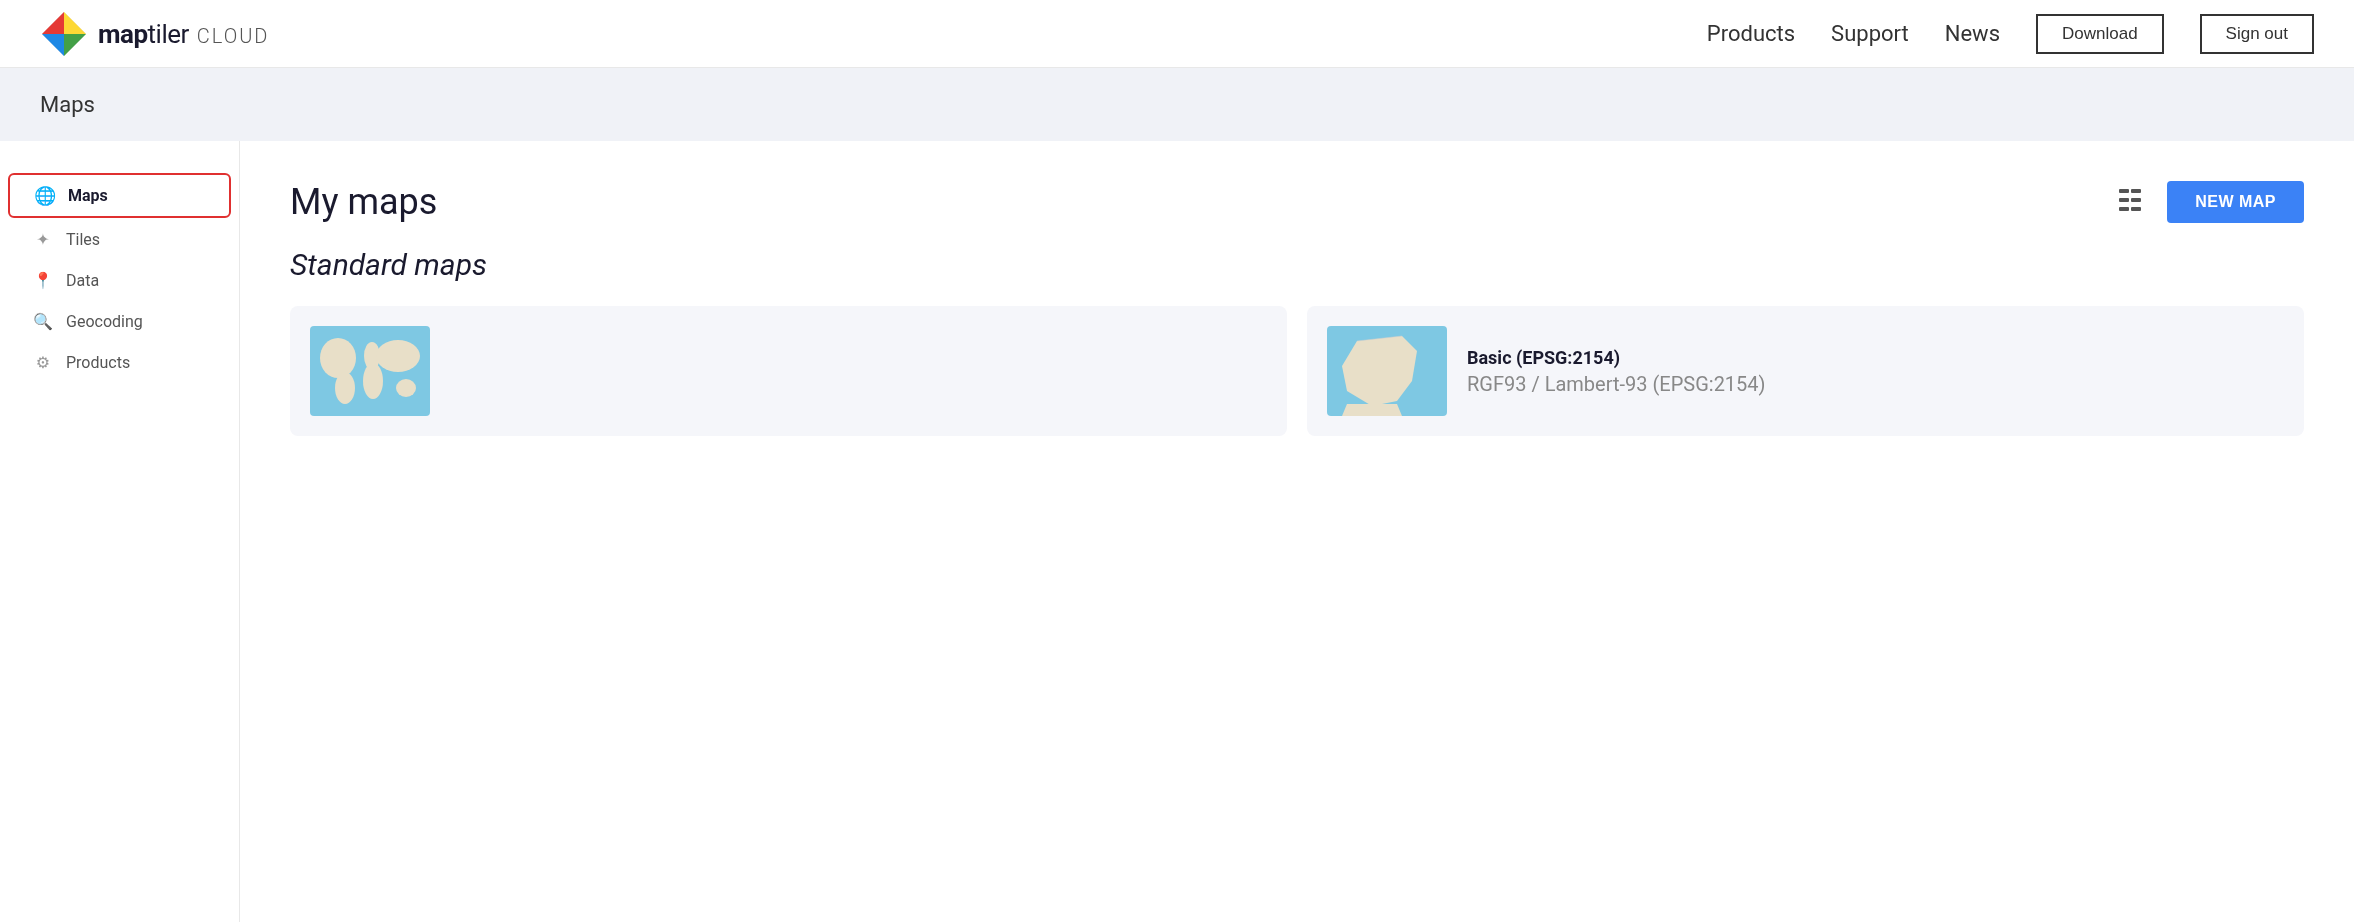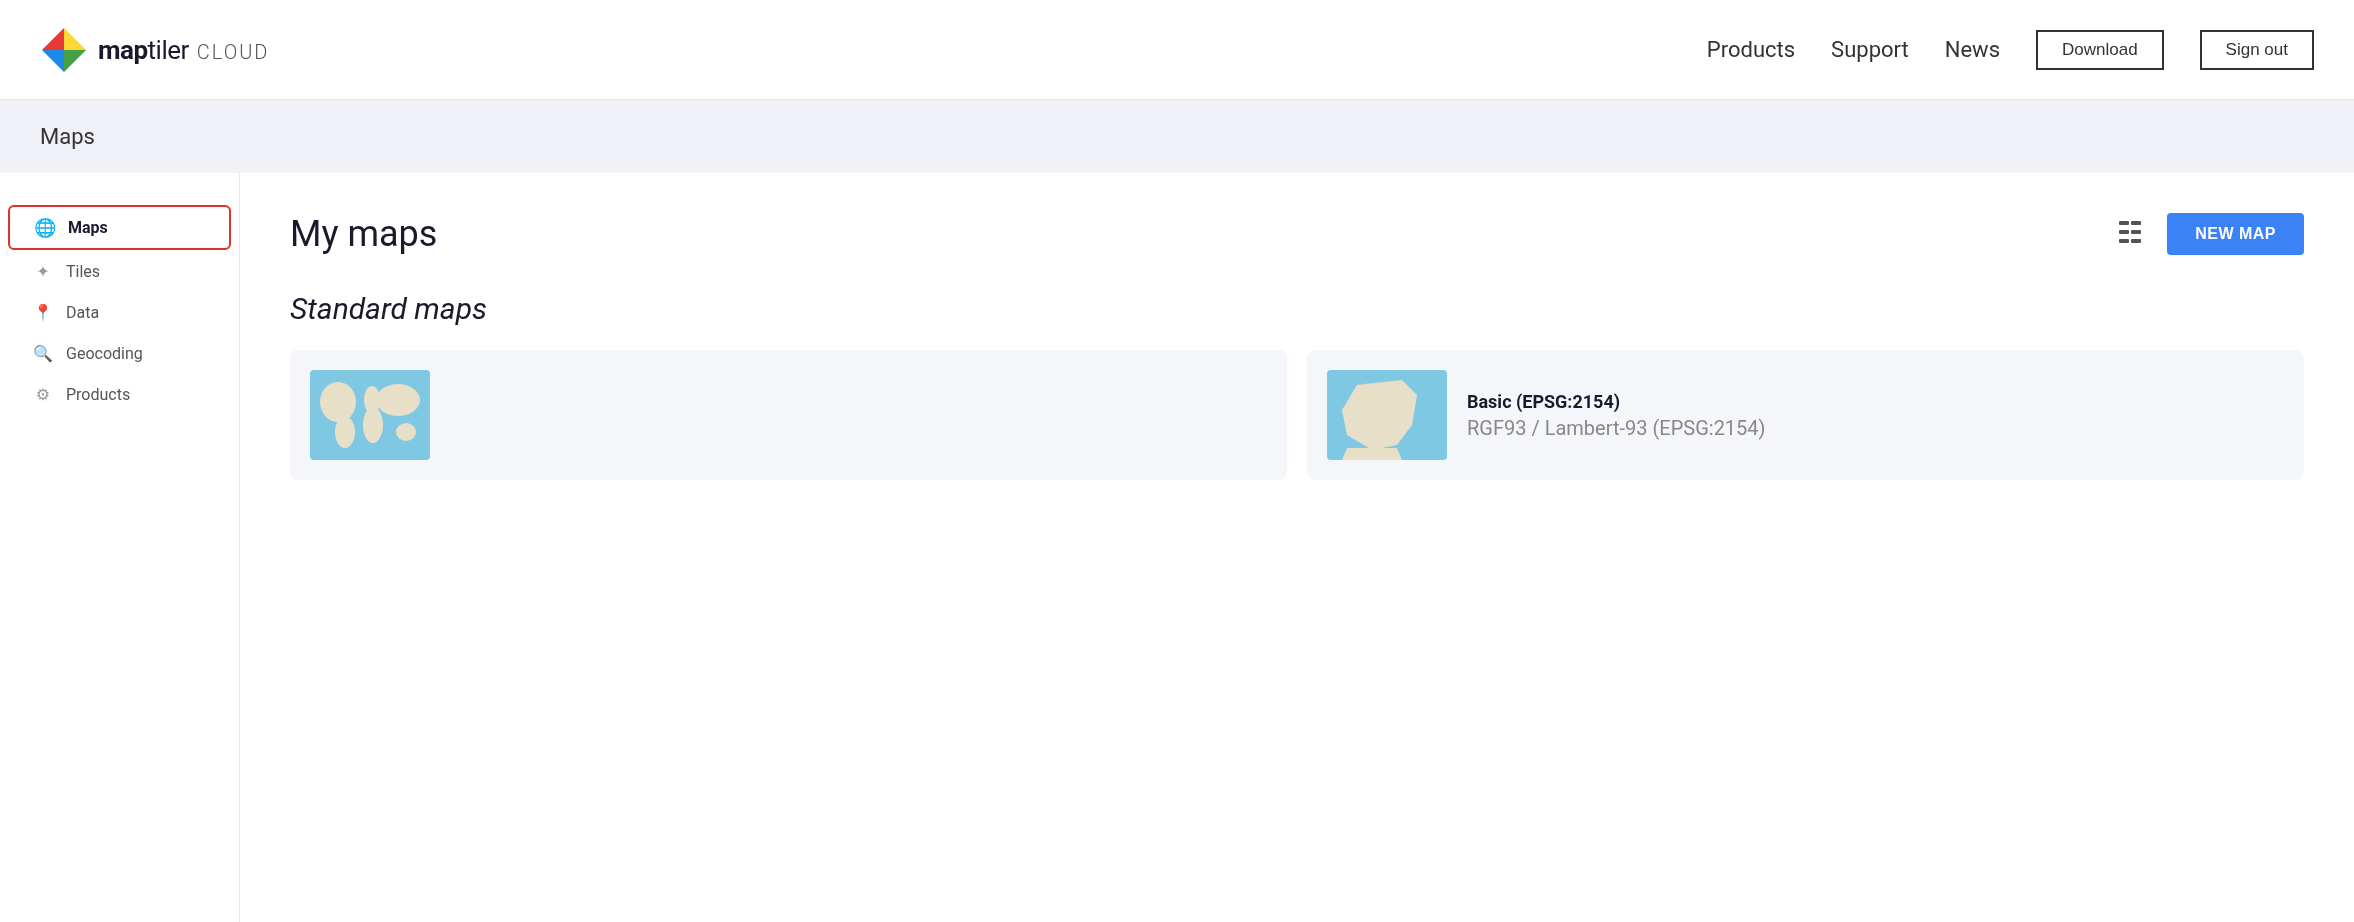--- a/index.html
+++ b/index.html
@@ -4,21 +4,21 @@
   <style>
     * { box-sizing: border-box; margin: 0; padding: 0; }
     body { font-family: -apple-system, BlinkMacSystemFont, 'Segoe UI', Roboto, sans-serif; background: #fff; color: #222; }
 
     
     .header {
       display: flex;
       align-items: center;
       justify-content: space-between;
       padding: 0 40px;
-      height: 100px;
+      height: 68px;
       border-bottom: 1px solid #e8e8e8;
       background: #fff;
     }
     .logo-area {
       display: flex;
       align-items: center;
       gap: 10px;
     }
     .logo-diamond {
       width: 48px;
@@ -113,21 +113,21 @@
 
     
     .main {
       flex: 1;
       padding: 40px 50px;
     }
     .main-header {
       display: flex;
       align-items: flex-end;
       justify-content: space-between;
-      margin-bottom: 36px;
+      margin-bottom: 24px;
     }
     .main-title {
       font-size: 36px;
       font-weight: 400;
       color: #1a1a2e;
     }
     .main-actions {
       display: flex;
       align-items: center;
       gap: 16px;

